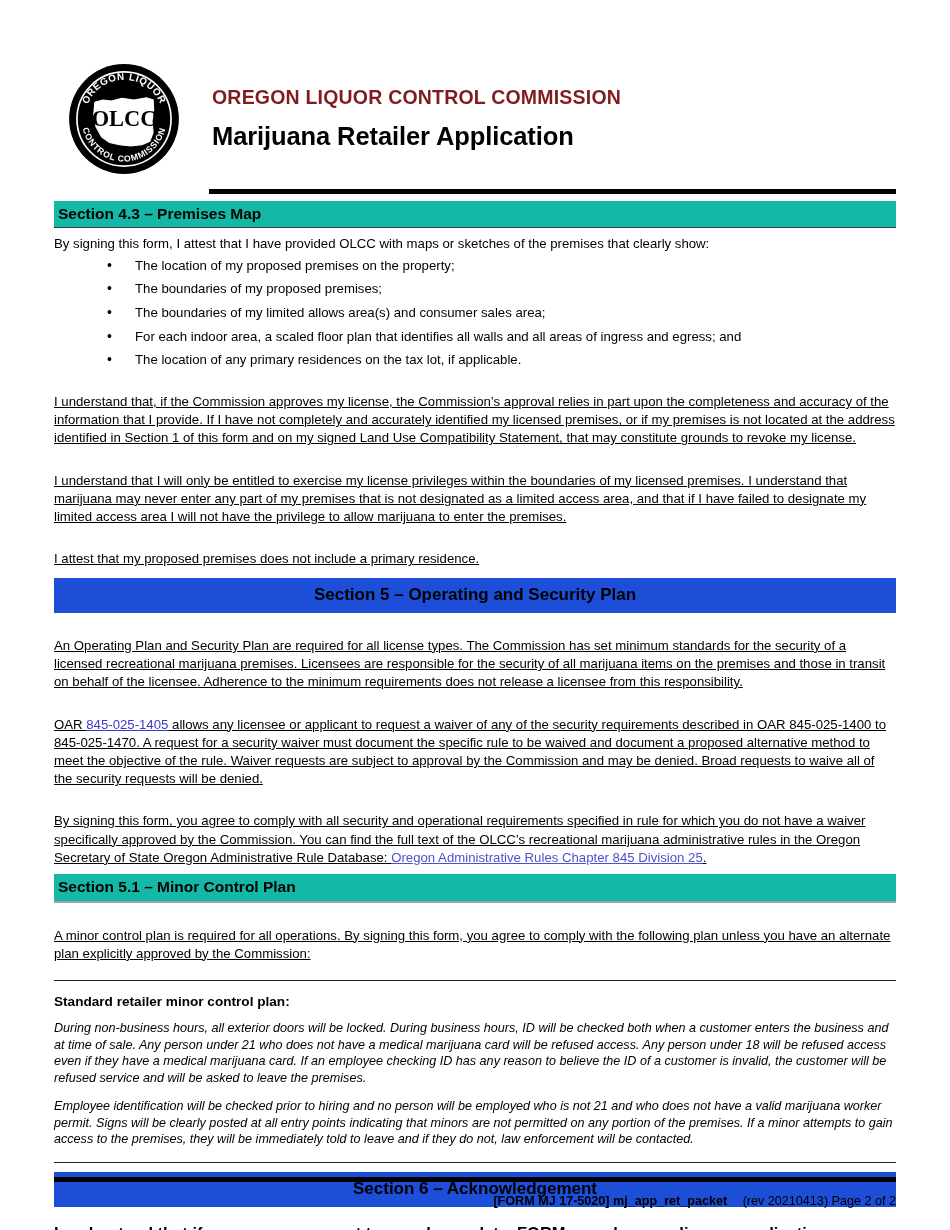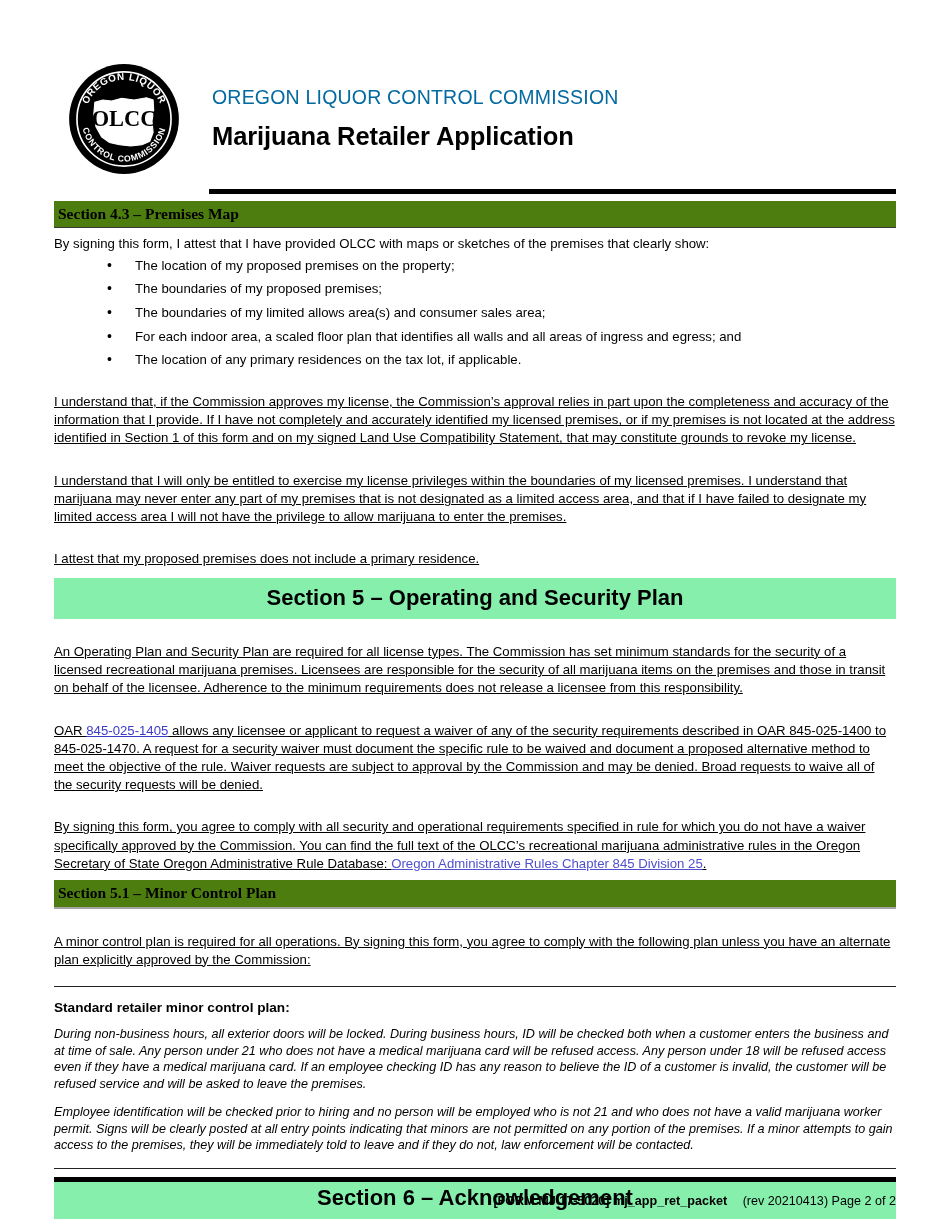--- a/index.html
+++ b/index.html
@@ -41,25 +41,25 @@
     height: 112px;
     display: block;
   }
   .header-text {
     flex: 1;
     padding-left: 22px;
     padding-top: 32px;
   }
   .org-name {
     font-size: 19.5px;
-    font-weight: normal;
+    font-weight: bold;
     letter-spacing: 0.2px;
     line-height: 1.1;
     margin: 0 0 14px 0;
-    color: #0369a1;
+    color: #7f1d1d;
   }
   .form-title {
     font-size: 25.5px;
     font-weight: bold;
     letter-spacing: -0.1px;
     line-height: 1.1;
     margin: 0;
     color: #000;
   }
   .title-rule {
@@ -78,35 +78,34 @@
   .sec-bar {
     background: #f0f0ee;
     border-bottom: 1.5px solid #555;
     font-weight: bold;
     font-size: 15.5px;
     padding: 3px 3px 4px 4px;
     margin-top: 7px;
     line-height: 1.25;
   }
   .sec-bar.gray-light {
-    background: #4d7c0f;
-    font-family: Liberation Serif, serif;
+    background: #14b8a6;
   }
   .sec-bar.dark-rule {
     border-bottom: 1.5px solid #3a3a3a;
   }
   .sec-bar.gray-rule {
     border-bottom: 2px solid #a3a3a3;
   }
 
   .sec-bar-big {
-    background: #86efac;
+    background: #1d4ed8;
     text-align: center;
     font-weight: bold;
-    font-size: 22px;
+    font-size: 17px;
     padding: 7px 0 8px 0;
     margin-top: 9px;
     line-height: 1.2;
   }
 
   p.body {
     font-size: 13.2px;
     line-height: 1.38;
     margin: 7px 0 0 0;
     text-align: left;

